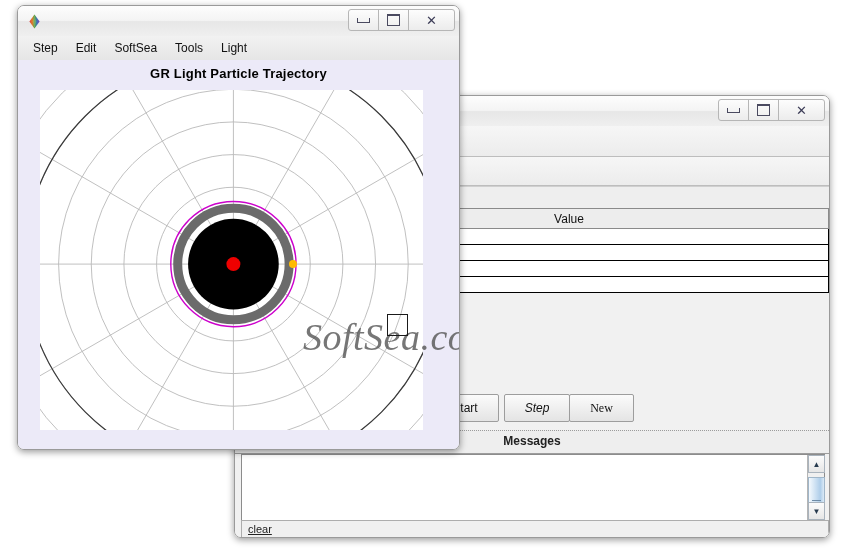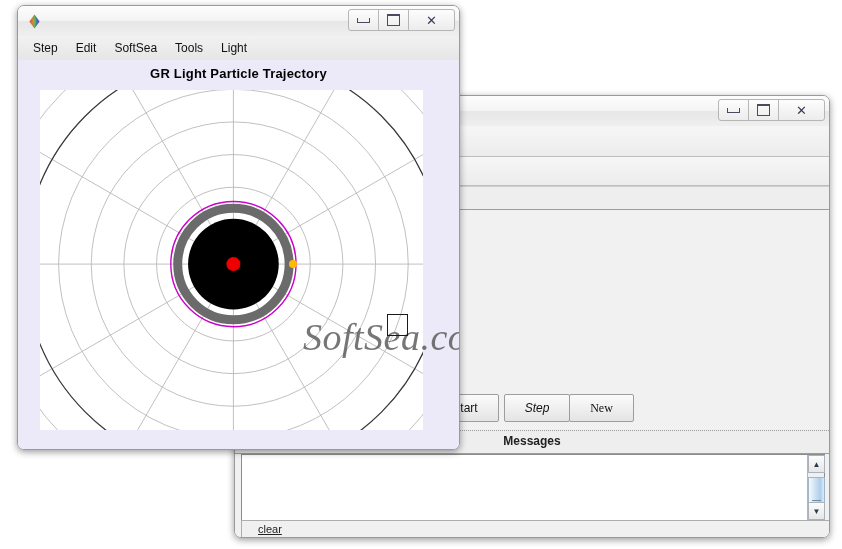--- a/index.html
+++ b/index.html
@@ -129,21 +129,21 @@
   .sc-up{top:0;} .sc-dn{bottom:0;}
   .sc-thumb{
     position:absolute;left:0;width:15px;top:22px;height:52px;
     background:linear-gradient(90deg,#f4f9fd,#cfe2f3 40%,#aecde9 75%,#dceaf6);
     border:1px solid #a0b6c9;
   }
   .sc-grip{position:absolute;left:3px;right:3px;top:22px;height:7px;}
   .sc-grip i{display:block;height:1px;background:#6e8ba6;margin-bottom:2px;}
   .clearbar{
     position:absolute;background:#f0f0f0;border:1px solid #adadad;
-    font-size:11px;color:#222;line-height:16px;padding-left:16px;text-decoration:underline;
+    font-size:11px;color:#222;line-height:16px;padding-left:6px;text-decoration:underline;
   }
 </style>
 </head>
 <body>
 
 <div class="window" id="win2">
   <div class="win-frame"></div>
 
   <div class="titlebar">
     <span class="title-text"></span>
@@ -162,20 +162,48 @@
 
   <div class="client">
 
     <div class="pane-strip" style="top:0;"></div>
     <div class="pane-strip" style="top:31px;height:28px;"></div>
 
     <div class="section-head" style="top:60px;">
       <span style="display:block;padding-left:12px;text-align:left;">Input Parameters</span>
     </div>
 
+    <table class="params" style="left:0;top:82px;width:594px;">
+      <colgroup>
+          <col style="width:74px">
+          <col>
+        </colgroup>
+      <tbody>
+          <tr>
+        <th></th>
+        <th>Value</th>
+      </tr>
+      <tr>
+        <td class="namecell"></td>
+        <td>3</td>
+      </tr>
+      <tr>
+        <td class="namecell"></td>
+        <td>60</td>
+      </tr>
+      <tr>
+        <td class="namecell"></td>
+        <td>0.75</td>
+      </tr>
+      <tr>
+        <td class="namecell"></td>
+        <td>0.2</td>
+      </tr>
+    </tbody>
+      </table>
 
     <div class="btn" style="left:196px;top:268px;width:66px;">Start</div>
     <div class="btn" style="left:269px;top:268px;width:64px;font-style:italic;">Step</div>
     <div class="btn" style="left:334px;top:268px;width:63px;font-family:Liberation Serif, serif;">New</div>
 
     <div class="section-head" style="top:304px;border-top:1px dotted #9b9b9b;">Messages</div>
 
     <div class="msgbox" style="left:6px;top:328px;width:582px;height:65px;">
       <span style="position:absolute;left:4px;top:2px;font-size:11px;"></span>
       <div class="scroll">

